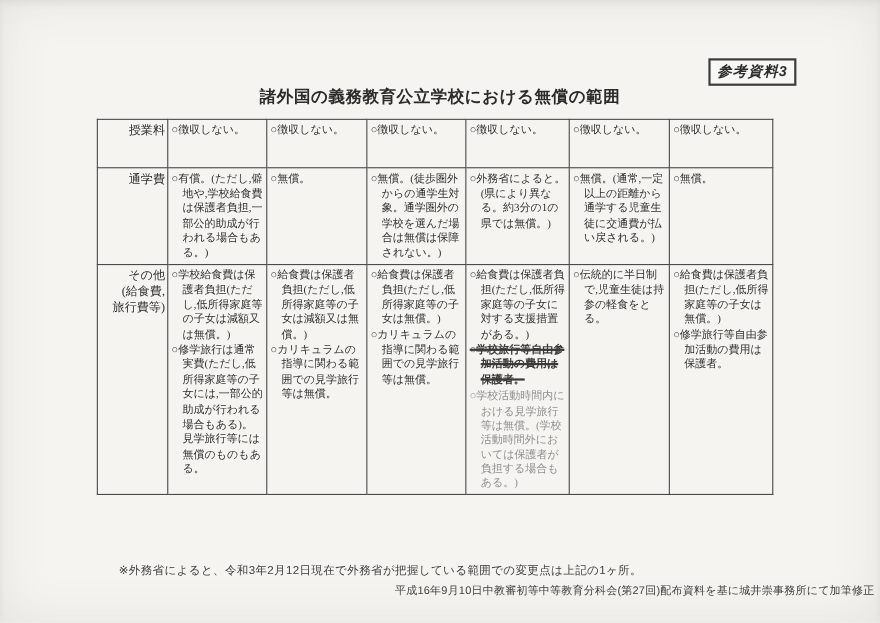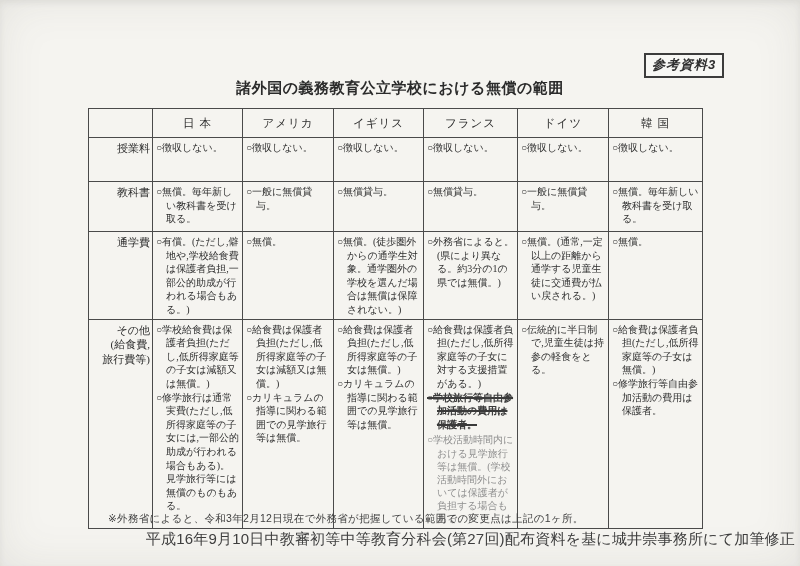--- a/index.html
+++ b/index.html
@@ -72,21 +72,21 @@
   tr.r-commute{height:84px;}
   tr.r-other{height:174px;}
   .footnote{
     position:absolute;left:88px;top:512px;
     font-family:"Liberation Sans","DejaVu Sans",sans-serif;
     font-size:10.5px;color:#3e3e3e;letter-spacing:.3px;padding-left:20px;
   }
   .credit{
     position:absolute;right:5px;top:530px;
     font-family:"Liberation Sans","DejaVu Sans",sans-serif;
-    font-size:15px;color:#3e3e3e;letter-spacing:.2px;
+    font-size:10px;color:#3e3e3e;letter-spacing:.2px;
   }
 </style>
 </head>
 <body>
 
 <div class="paper-shade"></div>
 
 <div class="ref-box">参考資料3</div>
 
 <div class="doc-title">諸外国の義務教育公立学校における無償の範囲</div>
@@ -95,29 +95,20 @@
   <colgroup>
     <col class="c-label">
       <col class="c-jp">
       <col class="c-us">
       <col class="c-uk">
       <col class="c-fr">
       <col class="c-de">
       <col class="c-kr">
   </colgroup>
   <tbody>
-      <tr class="hdr">
-    <th></th>
-    <th>日 本</th>
-    <th>アメリカ</th>
-    <th>イギリス</th>
-    <th>フランス</th>
-    <th>ドイツ</th>
-    <th>韓 国</th>
-  </tr>
 
   <tr class="r-tuition">
     <td class="rowlab">授業料</td>
     <td class="cell">
           <div class="item">○徴収しない。</div>
         </td>
     <td class="cell">
           <div class="item">○徴収しない。</div>
         </td>
     <td class="cell">
@@ -127,41 +118,20 @@
           <div class="item">○徴収しない。</div>
         </td>
     <td class="cell">
           <div class="item">○徴収しない。</div>
         </td>
     <td class="cell">
           <div class="item">○徴収しない。</div>
         </td>
   </tr>
 
-  <tr class="r-textbook">
-    <td class="rowlab">教科書</td>
-    <td class="cell">
-          <div class="item">○無償。毎年新しい教科書を受け取る。</div>
-        </td>
-    <td class="cell">
-          <div class="item">○一般に無償貸与。</div>
-        </td>
-    <td class="cell">
-          <div class="item">○無償貸与。</div>
-        </td>
-    <td class="cell">
-          <div class="item">○無償貸与。</div>
-        </td>
-    <td class="cell">
-          <div class="item">○一般に無償貸与。</div>
-        </td>
-    <td class="cell">
-          <div class="item">○無償。毎年新しい教科書を受け取る。</div>
-        </td>
-  </tr>
 
   <tr class="r-commute">
     <td class="rowlab">通学費</td>
     <td class="cell">
           <div class="item">○有償。(ただし,僻地や,学校給食費は保護者負担,一部公的助成が行われる場合もある。)</div>
         </td>
     <td class="cell">
           <div class="item">○無償。</div>
         </td>
     <td class="cell">

